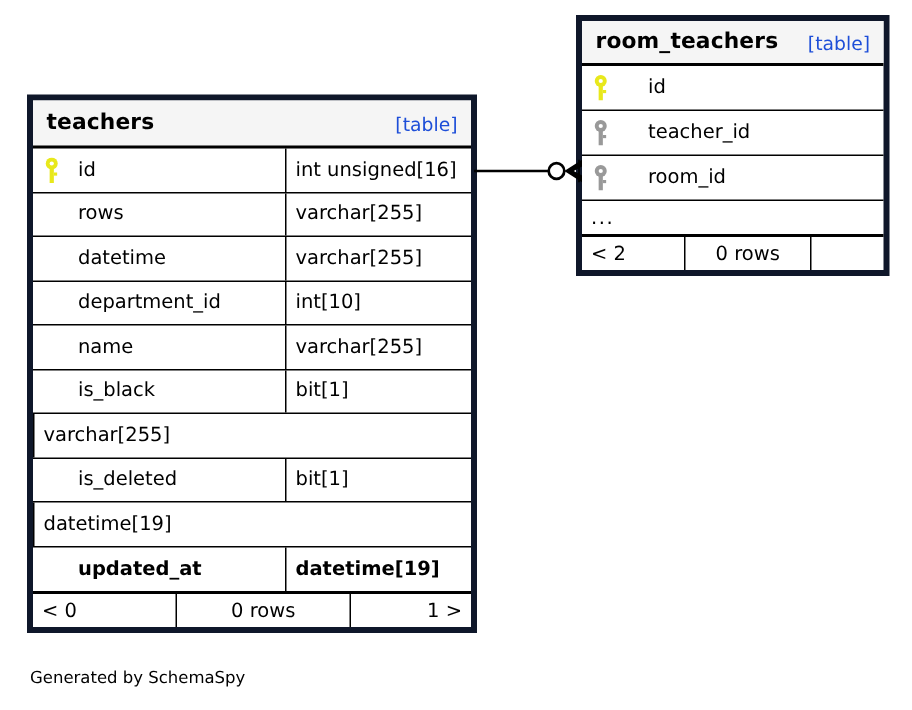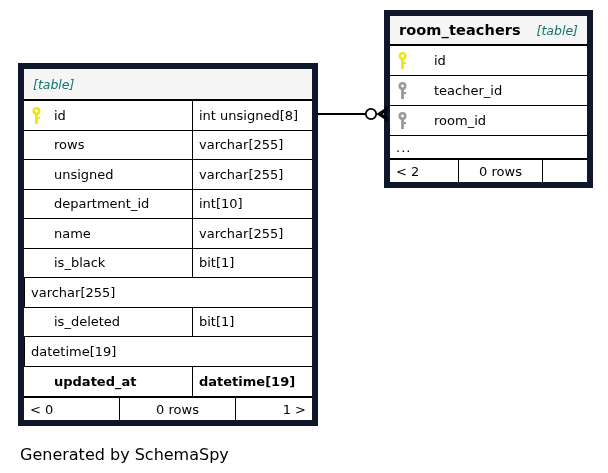--- a/index.html
+++ b/index.html
@@ -15,44 +15,43 @@
     font-family: "DejaVu Sans", sans-serif;
     color: #000000;
     -webkit-font-smoothing: none;
   }
 
   
   .entity {
     position: absolute;
     box-sizing: border-box;
     background: #ffffff;
-    border: 6px solid #0f172a;
+    border: 4px solid #0f172a;
     text-align: right;
   }
   .entity-head {
     box-sizing: border-box;
     background: #f5f5f5;
     border-bottom: 2px solid #000000;
     display: flex;
     align-items: center;
     justify-content: space-between;
     padding: 0 9px;
     height: 32px;
   }
   .entity-title {
     font-weight: bold;
     font-size: 14.5px;
     letter-spacing: 0.1px;
     white-space: nowrap;
   }
   .entity-kind {
     font-size: 12.5px;
-    color: #0f766e;
-    white-space: nowrap;
-    font-style: italic;
+    color: #1d4ed8;
+    white-space: nowrap;
   }
 
   .rows {
     display: block;
   }
   .row {
     box-sizing: border-box;
     display: flex;
     align-items: stretch;
     height: 29.5px;
@@ -159,62 +158,63 @@
     top: 100px;
     width: 72px;
     height: 28px;
   }
 
   
   #caption {
     position: absolute;
     left: 20px;
     top: 445px;
-    font-size: 16px;
+    font-size: 11px;
     white-space: nowrap;
   }
 </style>
 </head>
 <body>
 
 <div class="entity" id="teachers-entity">
 
   <div class="entity-head">
+    <span class="entity-title">teachers</span>
     <span class="entity-kind">[table]</span>
   </div>
 
   <div class="rows">
 
     <div class="row">
       <div class="cell-name">
         <span class="keyslot">
           <svg class="key-icon" width="9" height="17" viewBox="0 0 9 17">
             <circle cx="4.5" cy="4" r="4" fill="#e8e81c"></circle>
             <circle cx="4.5" cy="4" r="1.4" fill="#ffffff"></circle>
             <rect x="3.1" y="6" width="2.8" height="11" fill="#e8e81c"></rect>
             <rect x="5.9" y="10" width="2.2" height="2.1" fill="#e8e81c"></rect>
           </svg>
         </span>
         <span class="colname">id</span>
       </div>
-      <div class="cell-type">int unsigned[8]</div>
+      <div class="cell-type">int unsigned[16]</div>
     </div>
 
     <div class="row">
       <div class="cell-name">
         <span class="keyslot"></span>
         <span class="colname">rows</span>
       </div>
       <div class="cell-type">varchar[255]</div>
     </div>
 
     <div class="row">
       <div class="cell-name">
         <span class="keyslot"></span>
-        <span class="colname">unsigned</span>
+        <span class="colname">datetime</span>
       </div>
       <div class="cell-type">varchar[255]</div>
     </div>
 
     <div class="row">
       <div class="cell-name">
         <span class="keyslot"></span>
         <span class="colname">department_id</span>
       </div>
       <div class="cell-type">int[10]</div>

